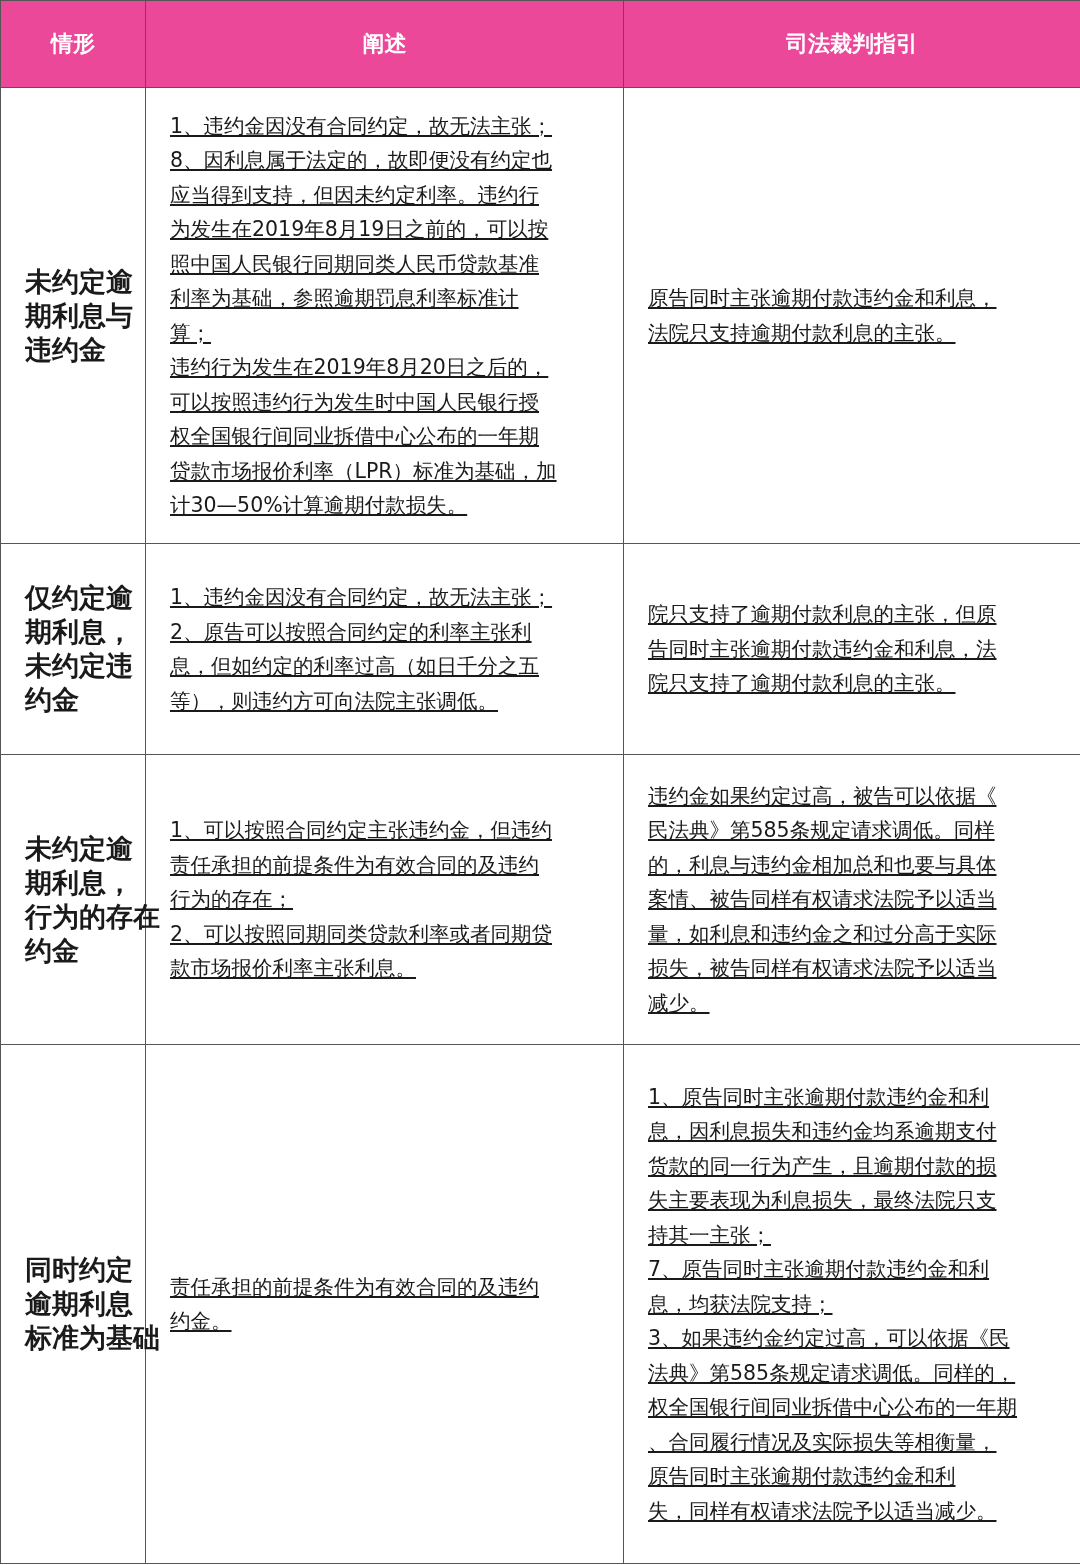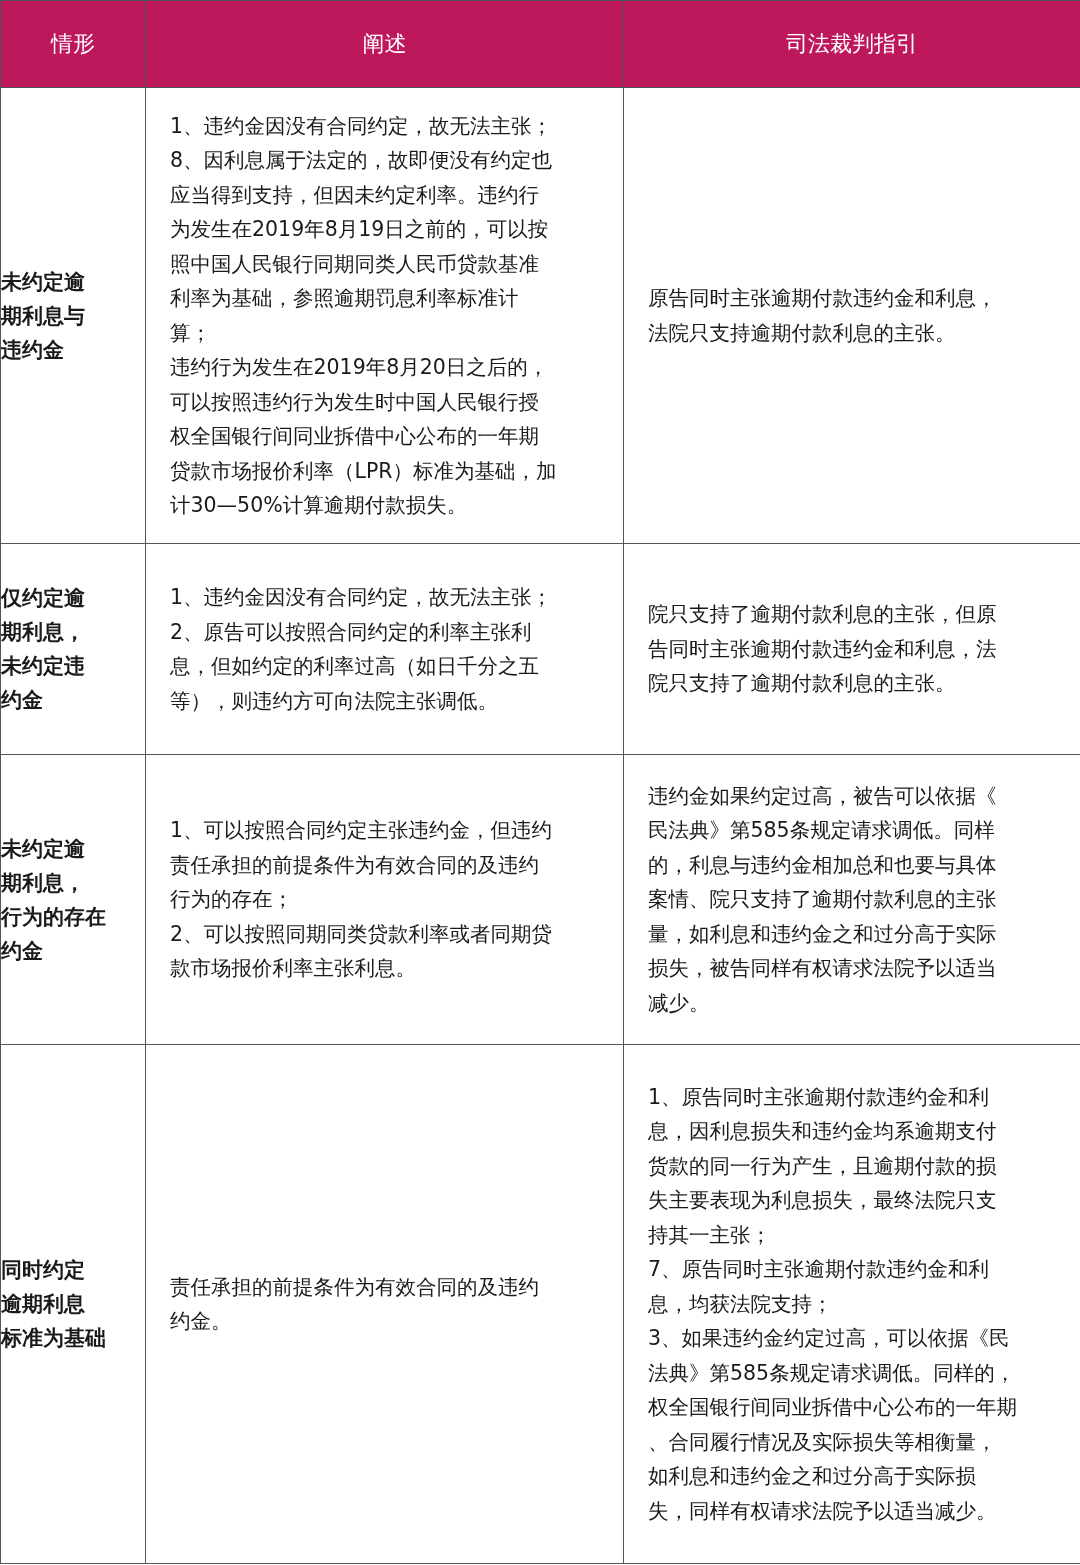--- a/index.html
+++ b/index.html
@@ -1,21 +1,21 @@
 <!DOCTYPE html>
 <html><head>
 <meta charset="utf-8">
 <style>
   html, body { margin:0; padding:0; background:#ffffff; }
   body { width:1080px; height:1565px; overflow:hidden; font-family:"DejaVu Sans","Liberation Sans",sans-serif; color:#1a1a1a; }
   table { border-collapse:collapse; width:1080px; table-layout:fixed; }
   td, th { border:1.5px solid #555; vertical-align:middle; padding:0; }
-  th { background:#be185d; color:#fff; font-size:22px; font-weight:normal; height:86px; text-align:center; }
-  td.sit { font-weight:bold; font-size:21px; line-height:34px; }
-  td.desc, td.guide { font-size:20.5px; line-height:34.5px; padding-left:24px; padding-right:6px; }
+  th { background:#ec4899; color:#fff; font-size:22px; font-weight:bold; height:86px; text-align:center; }
+  td.sit { font-weight:bold; font-size:27px; line-height:34px; padding-left:24px; }
+  td.desc, td.guide { font-size:20.5px; line-height:34.5px; padding-left:24px; padding-right:6px;text-decoration:underline; }
   .ln { display:block; white-space:nowrap; }
 </style>
 </head>
 <body>
 
 <table>
   <colgroup>
     <col style="width:145px">
     <col style="width:478px">
     <col style="width:457px">
@@ -83,21 +83,21 @@
           <span class="ln">1、可以按照合同约定主张违约金，但违约</span>
           <span class="ln">责任承担的前提条件为有效合同的及违约</span>
           <span class="ln">行为的存在；</span>
           <span class="ln">2、可以按照同期同类贷款利率或者同期贷</span>
           <span class="ln">款市场报价利率主张利息。</span>
         </td>
         <td class="guide">
           <span class="ln">违约金如果约定过高，被告可以依据《</span>
           <span class="ln">民法典》第585条规定请求调低。同样</span>
           <span class="ln">的，利息与违约金相加总和也要与具体</span>
-          <span class="ln">案情、院只支持了逾期付款利息的主张</span>
+          <span class="ln">案情、被告同样有权请求法院予以适当</span>
           <span class="ln">量，如利息和违约金之和过分高于实际</span>
           <span class="ln">损失，被告同样有权请求法院予以适当</span>
           <span class="ln">减少。</span>
         </td>
       </tr>
       <tr style="height: 519px;">
         <td class="sit">
           <span class="ln">同时约定</span>
           <span class="ln">逾期利息</span>
           <span class="ln">标准为基础</span>
@@ -111,18 +111,18 @@
           <span class="ln">息，因利息损失和违约金均系逾期支付</span>
           <span class="ln">货款的同一行为产生，且逾期付款的损</span>
           <span class="ln">失主要表现为利息损失，最终法院只支</span>
           <span class="ln">持其一主张；</span>
           <span class="ln">7、原告同时主张逾期付款违约金和利</span>
           <span class="ln">息，均获法院支持；</span>
           <span class="ln">3、如果违约金约定过高，可以依据《民</span>
           <span class="ln">法典》第585条规定请求调低。同样的，</span>
           <span class="ln">权全国银行间同业拆借中心公布的一年期</span>
           <span class="ln">、合同履行情况及实际损失等相衡量，</span>
-          <span class="ln">如利息和违约金之和过分高于实际损</span>
+          <span class="ln">原告同时主张逾期付款违约金和利</span>
           <span class="ln">失，同样有权请求法院予以适当减少。</span>
         </td>
       </tr>
     </tbody>
 </table>
 
 </body></html>

